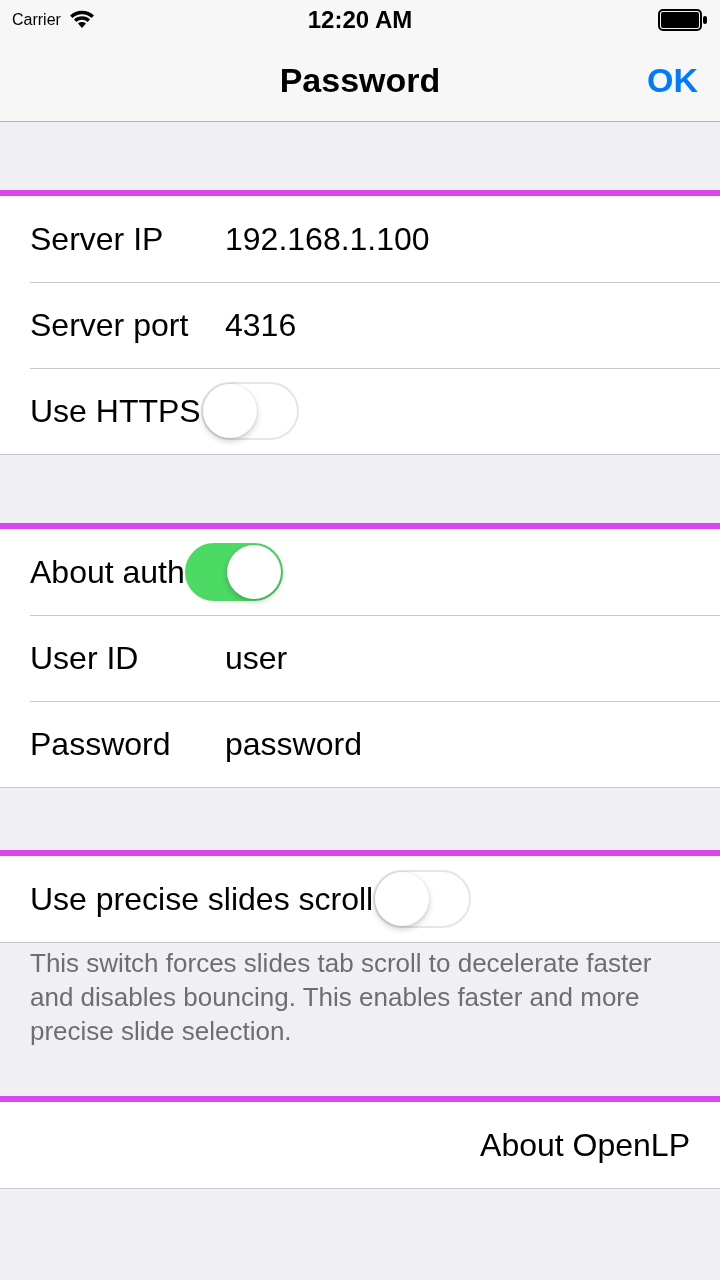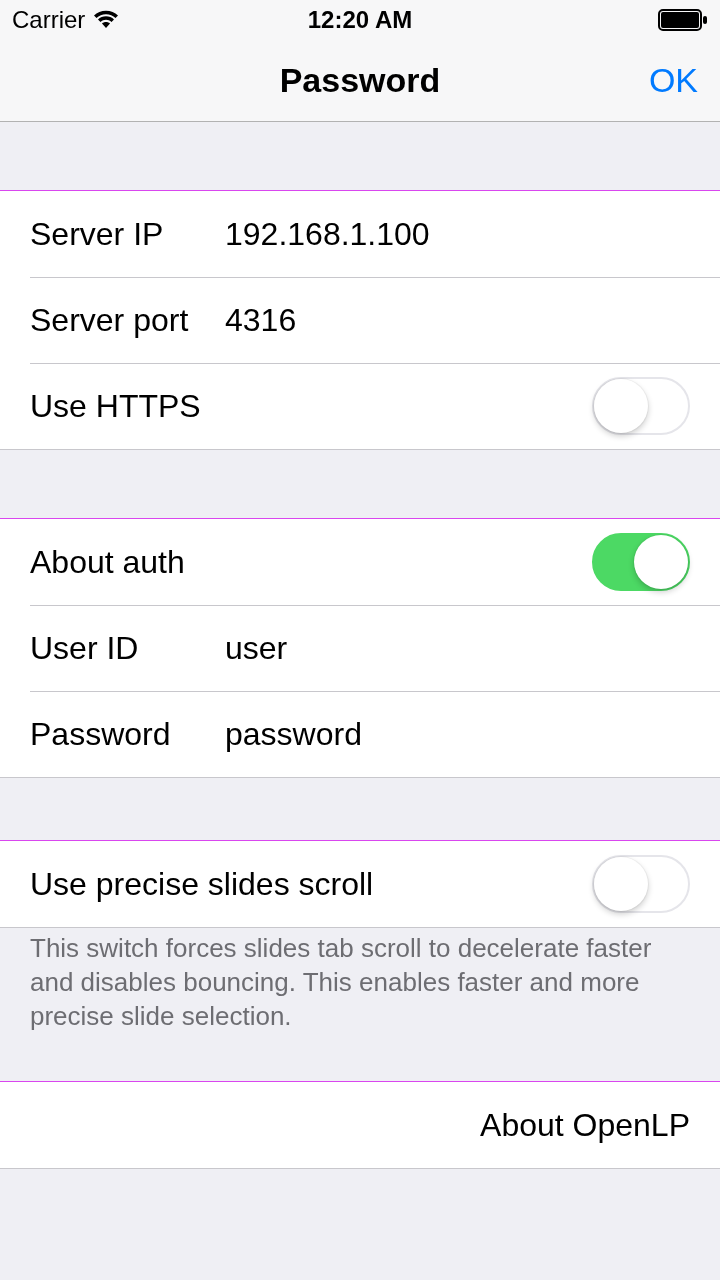--- a/index.html
+++ b/index.html
@@ -23,21 +23,21 @@
       padding: 0 12px;
       font-size: 24px;
       background: #f7f7f8;
     }
     .status-left {
       display: flex;
       align-items: center;
       gap: 8px;
     }
     .carrier {
-      font-size: 24px;
+      font-size: 16px;
     }
     .wifi-icon svg {
       width: 26px;
       height: 20px;
       display: block;
     }
     .status-time {
       font-weight: 600;
       font-size: 24px;
       position: absolute;
@@ -61,31 +61,31 @@
     .nav-title {
       font-size: 34px;
       font-weight: 700;
       color: #000;
     }
     .nav-ok {
       position: absolute;
       right: 22px;
       font-size: 34px;
       color: #007aff;
-      font-weight: 400;
+      font-weight: 700;
     }
     .group-spacer {
       height: 68px;
     }
     .group-spacer-sm {
       height: 62px;
     }
     .group {
       background: #fff;
-      border-top: 1px solid #d946ef;
+      border-top: 6px solid #d946ef;
       border-bottom: 1px solid #c8c7cc;
     }
     .row {
       display: flex;
       align-items: center;
       min-height: 86px;
       padding: 0 30px;
       position: relative;
     }
     .row + .row::before {
@@ -106,21 +106,20 @@
     .row-value {
       font-size: 32px;
       color: #000;
       flex: 1;
       border: none;
       outline: none;
       background: transparent;
       font-family: inherit;
     }
     .row-full {
-      justify-content: space-between;
     }
     .row-full .row-label {
       width: auto;
     }
     .toggle {
       width: 98px;
       height: 58px;
       border-radius: 29px;
       position: relative;
       flex-shrink: 0;

